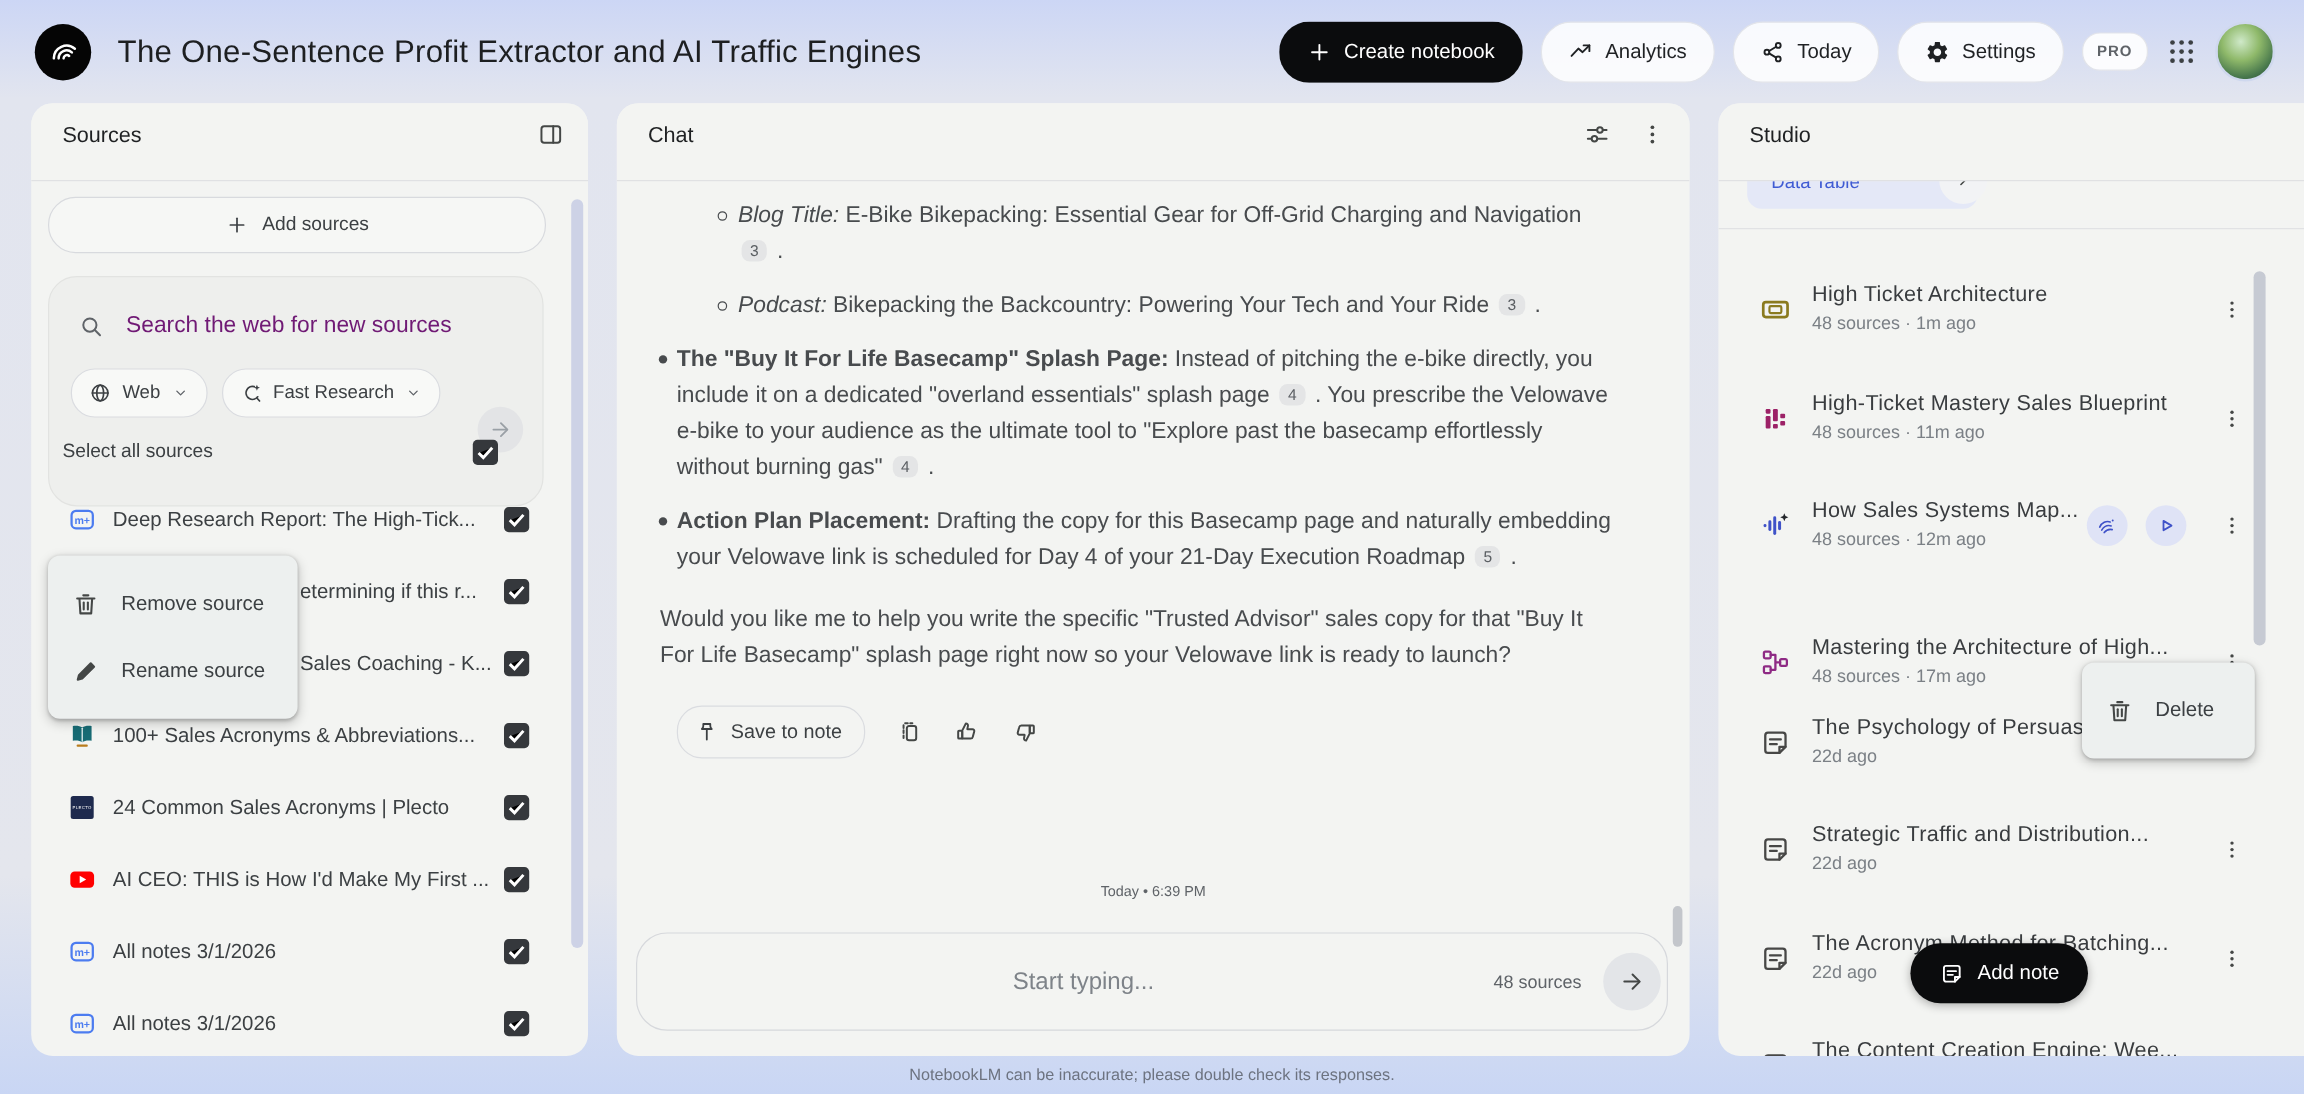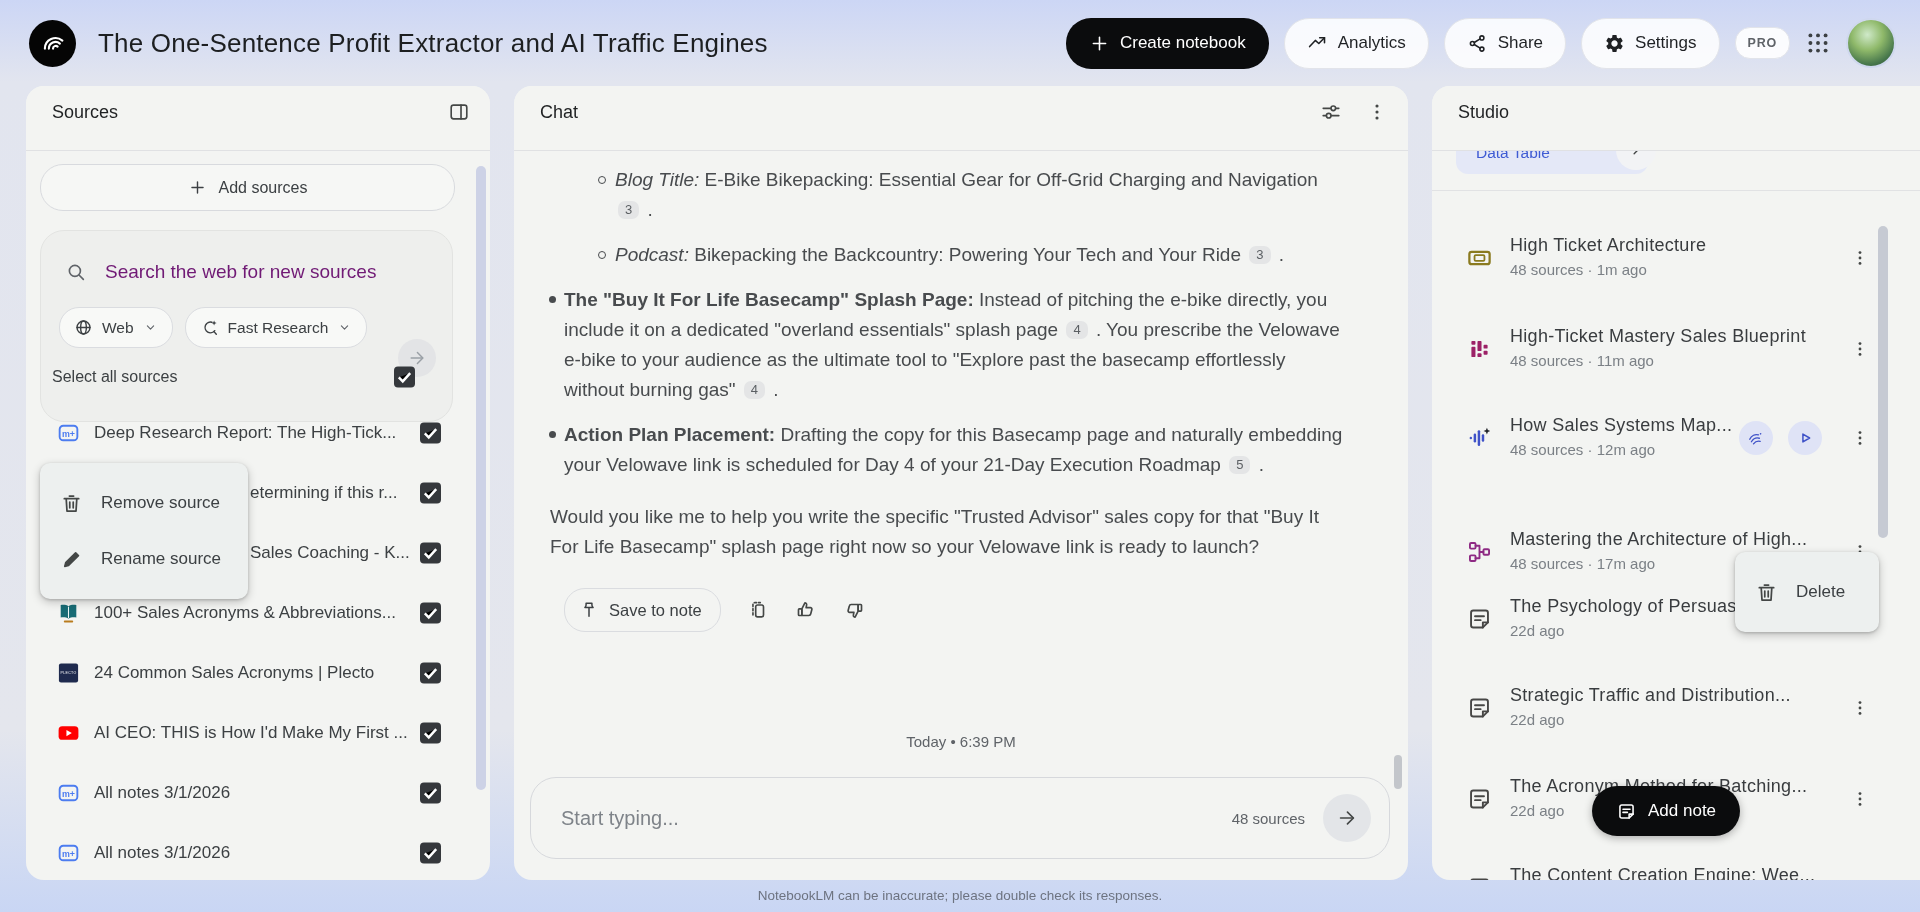--- a/index.html
+++ b/index.html
@@ -83,23 +83,23 @@
   .mk.hollow{left:-17px;border:1.6px solid #484b4e;width:6px;height:6px;}
   .btxt .b{font-weight:bold;}
   .btxt .i{font-style:italic;}
   .cite{display:inline-block;background:#e4e5e6;color:#5b5f63;font-size:13px;line-height:18px;
     padding:0 7px;border-radius:7px;margin:0 3px;position:relative;top:-2px;cursor:pointer;}
   .actions-row{display:flex;align-items:center;gap:26px;margin:26px 0 0 15px;color:#444746;}
   .save-note{height:42px;border-radius:21px;border:1px solid #dadce0;display:flex;align-items:center;
     gap:10px;padding:0 18px 0 14px;font-size:16.5px;color:#3c4043;cursor:pointer;background:transparent;}
   .save-note .icn{width:20px;height:20px;}
   .act-ic{width:22px;height:22px;cursor:pointer;color:#444746;}
-  .date-divider{position:absolute;left:0;right:0;bottom:130px;text-align:center;font-size:15px;color:#5f6368;margin-top:33px;}
+  .date-divider{position:absolute;left:0;right:0;bottom:130px;text-align:center;font-size:12px;color:#5f6368;margin-top:33px;}
   .chat-input{position:absolute;left:16px;bottom:21px;width:860px;height:82px;border:1.5px solid #d6d8dc;
-    border-radius:26px;display:flex;align-items:center;box-sizing:border-box;padding:0 18px 0 30px;cursor:text;}
+    border-radius:26px;display:flex;align-items:center;box-sizing:border-box;padding:0 5px 0 30px;cursor:text;text-align:center;}
   .chat-ph{flex:1;font-size:20px;color:#7e8389;}
   .src-count{font-size:15px;color:#5f6368;margin-right:18px;}
   .send-btn{width:48px;height:48px;border-radius:50%;background:#e3e5e8;color:#444746;display:flex;
     align-items:center;justify-content:center;cursor:pointer;}
   .send-btn .icn{width:22px;height:22px;}
   #chat-scrollthumb{left:880px;top:669px;width:8px;height:34px;background:#c3c6cb;}
   
   .tool-chip{position:absolute;z-index:1;left:24px;top:40px;width:192px;height:48px;border-radius:12px;
     background:#e4e8f7;display:flex;align-items:flex-end;cursor:pointer;}
   .tool-chip span{font-size:15.5px;color:#3f5bd3;margin:0 0 12px 20px;}
@@ -164,21 +164,21 @@
       <div class="pill pill-light">
         <span class="icn">
             <svg viewBox="0 0 24 24">
               <circle cx="6.2" cy="12" r="2.3"></circle>
               <circle cx="17" cy="5.6" r="2.3"></circle>
               <circle cx="17" cy="18.4" r="2.3"></circle>
               <line x1="8.3" y1="10.9" x2="15" y2="6.8"></line>
               <line x1="8.3" y1="13.1" x2="15" y2="17.2"></line>
             </svg>
           </span>
-        <span>Share</span>
+        <span>Today</span>
       </div>
       <div class="pill pill-light">
         <span class="icn">
             <svg viewBox="0 0 24 24">
               <path fill="#1f2124" stroke="none" d="M19.14 12.94c.04-.3.06-.61.06-.94s-.02-.64-.07-.94l2.03-1.58c.18-.14.23-.41.12-.61l-1.92-3.32c-.12-.22-.37-.29-.59-.22l-2.39.96c-.5-.38-1.03-.7-1.62-.94l-.36-2.54c-.04-.24-.24-.41-.48-.41h-3.84c-.24 0-.43.17-.47.41l-.36 2.54c-.59.24-1.13.57-1.62.94l-2.39-.96c-.22-.08-.47 0-.59.22L2.74 8.87c-.12.21-.08.47.12.61l2.03 1.58c-.05.3-.09.63-.09.94s.02.64.07.94l-2.03 1.58c-.18.14-.23.41-.12.61l1.92 3.32c.12.22.37.29.59.22l2.39-.96c.5.38 1.03.7 1.62.94l.36 2.54c.05.24.24.41.48.41h3.84c.24 0 .44-.17.47-.41l.36-2.54c.59-.24 1.13-.56 1.62-.94l2.39.96c.22.08.47 0 .59-.22l1.92-3.32c.12-.22.07-.47-.12-.61l-2.01-1.58zM12 15.6c-1.98 0-3.6-1.62-3.6-3.6s1.62-3.6 3.6-3.6 3.6 1.62 3.6 3.6-1.62 3.6-3.6 3.6z"></path>
             </svg>
           </span>
         <span>Settings</span>
       </div>
       <div class="pro-badge">PRO</div>

